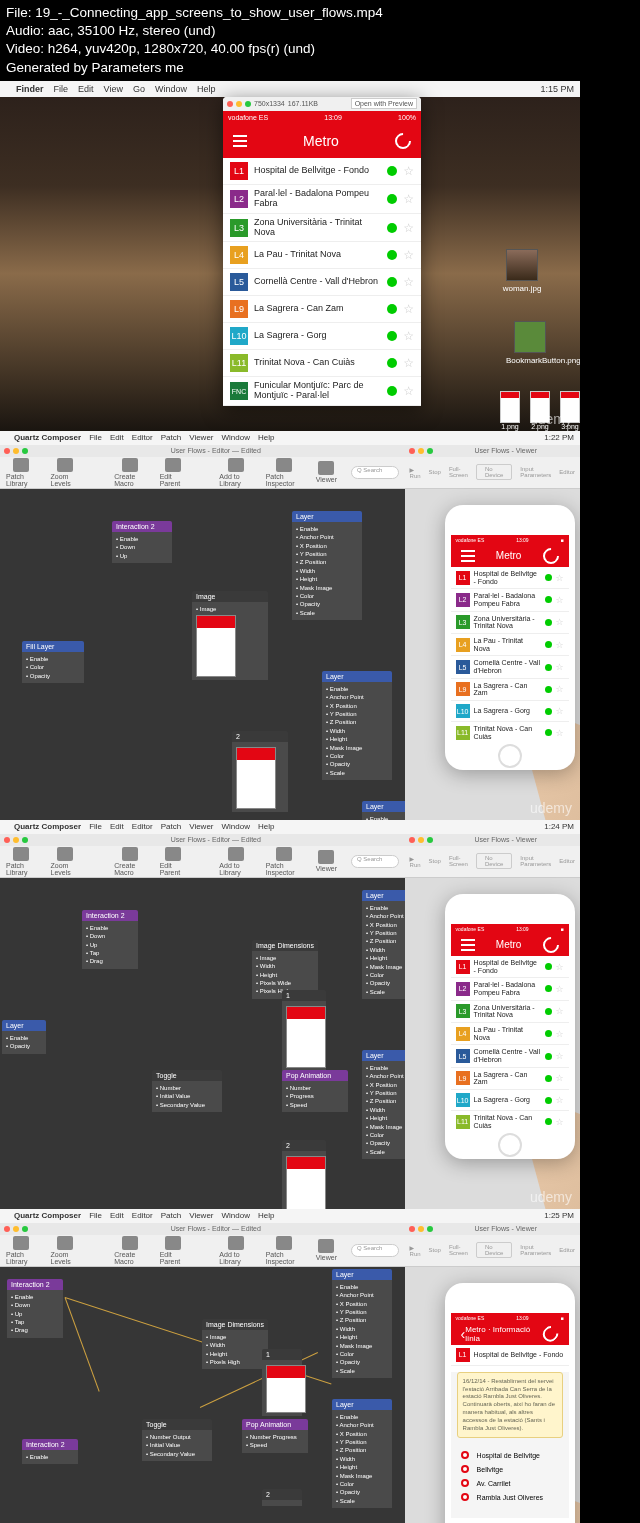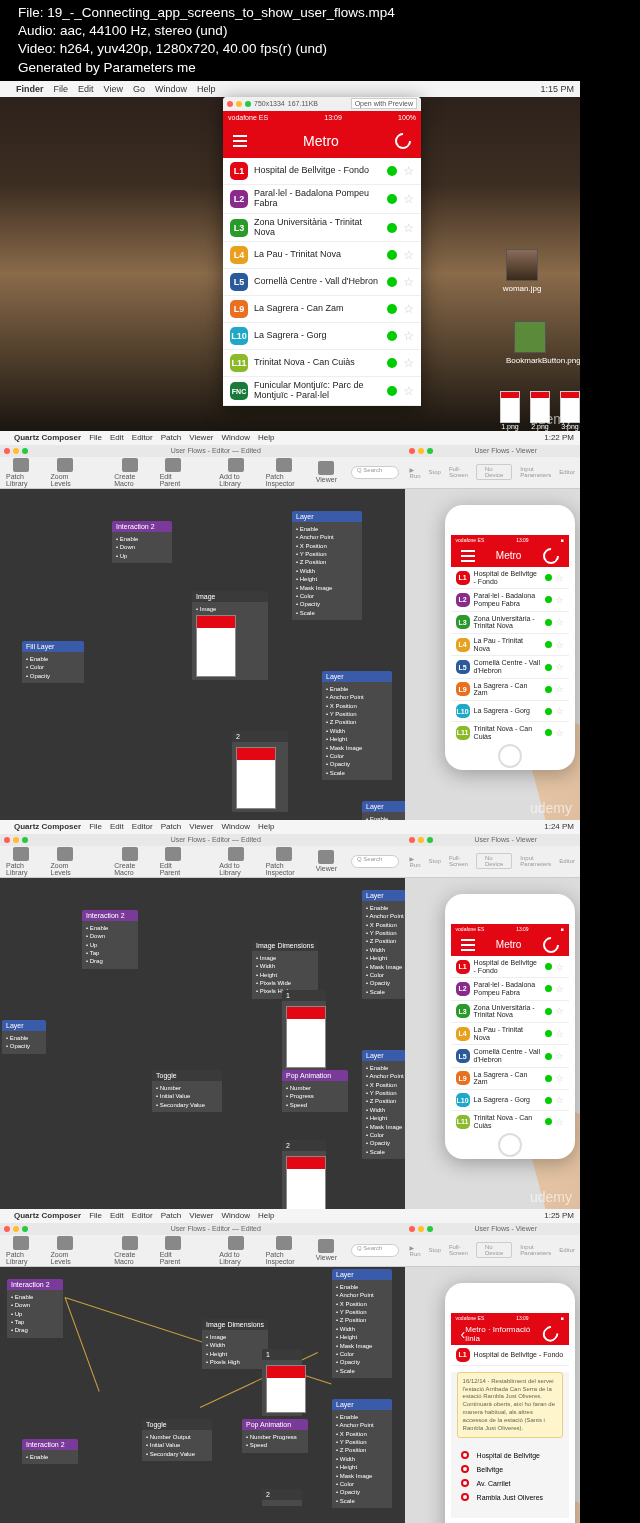--- a/index.html
+++ b/index.html
@@ -1,34 +1,34 @@
 <!DOCTYPE html>
 <html><head>
 <meta charset="utf-8">
 <style>
 *{box-sizing:border-box;margin:0;padding:0;font-family:Helvetica,Arial,sans-serif}
 body{width:640px;background:#000}
-.info{background:#000;color:#fff;padding:4px 18px;font-size:13.5px;line-height:1.35;font-family:Menlo,monospace}
+.info{background:#000;color:#fff;padding:4px 6px;font-size:13.5px;line-height:1.35;font-family:Menlo,monospace}
 .frame{position:relative;width:580px;overflow:hidden}
 .f1{height:350px;background:linear-gradient(180deg,#2a1f1a 0%,#3d2e22 30%,#8a6b4a 55%,#1a1510 100%)}
 .menubar{height:16px;background:#f5f5f5;display:flex;align-items:center;padding:0 6px;font-size:9px;color:#333;gap:10px}
 .menubar .right{margin-left:auto;display:flex;gap:6px;align-items:center}
 .preview-win{position:absolute;left:223px;top:16px;width:198px;background:#fff;border-radius:4px 4px 0 0;overflow:hidden;box-shadow:0 4px 20px rgba(0,0,0,0.5)}
 .preview-tb{height:14px;background:#f0f0f0;display:flex;align-items:center;padding:0 4px;font-size:7px;color:#555;gap:3px}
 .tldot{width:6px;height:6px;border-radius:50%}
 .td1{background:#ff5f56}.td2{background:#ffbd2e}.td3{background:#27c93f}
 .ios-status{background:#e30613;color:#fff;height:13px;display:flex;align-items:center;justify-content:space-between;padding:0 5px;font-size:7px}
 .ios-nav{background:#e30613;color:#fff;height:34px;display:flex;align-items:center;justify-content:space-between;padding:0 10px}
 .ios-title{font-size:14px;font-weight:500}
 .menu-btn{width:14px;height:12px;display:flex;flex-direction:column;justify-content:space-between}
 .menu-btn span{height:2px;background:#fff}
 .refresh{width:16px;height:16px;border:2px solid #fff;border-radius:50%;border-top-color:transparent;transform:rotate(45deg)}
 .metro-list{background:#fff}
 .metro-row{display:flex;align-items:center;padding:4px 7px;border-bottom:1px solid #eee;gap:6px}
-.line-badge{width:18px;height:18px;border-radius:5px;color:#fff;font-size:9px;font-weight:bold;display:flex;align-items:center;justify-content:center;flex-shrink:0}
+.line-badge{width:18px;height:18px;border-radius:0;color:#fff;font-size:9px;font-weight:normal;display:flex;align-items:center;justify-content:center;flex-shrink:0}
 .line-badge.fnc{background:#1a7a3a;font-size:7px}
 .metro-text{flex:1;font-size:9px;line-height:1.1;color:#222}
 .dot{width:10px;height:10px;border-radius:50%;background:#0c0;flex-shrink:0}
 .star{color:#ccc;font-size:12px;flex-shrink:0}
 .desk-icon{position:absolute;text-align:center;color:#fff;font-size:8px;width:48px}
 .desk-icon .thumb{width:32px;height:32px;background:#333;margin:0 auto 3px;border:1px solid #555}
 .thumb.photo{background:linear-gradient(#8a6b5a,#3a2a1a)}
 .mini-thumbs{position:absolute;left:500px;top:310px;display:flex;gap:10px}
 .mini-th{width:20px;height:32px;background:#fff;border:1px solid #ccc;position:relative}
 .mini-th::before{content:"";position:absolute;top:0;left:0;right:0;height:6px;background:#e30613}
@@ -72,21 +72,21 @@
 .detail-banner{background:#fff5cc;border:1px solid #e8d080;margin:6px;padding:5px;font-size:6px;color:#665;border-radius:3px;line-height:1.3}
 .timeline{padding:4px 10px}
 .tl-item{display:flex;align-items:center;gap:8px;padding:3px 0;font-size:7px}
 .tl-dot{width:8px;height:8px;border:2px solid #e30613;border-radius:50%;background:#fff}
 </style>
 </head>
 <body>
 
 <div class="info">
 <div>File: 19_-_Connecting_app_screens_to_show_user_flows.mp4</div>
-<div>Audio: aac, 44100 Hz, stereo (und)</div>
+<div>Audio: aac, 35100 Hz, stereo (und)</div>
 <div>Video: h264, yuv420p, 1280x720, 40.00 fps(r) (und)</div>
 <div>Generated by Parameters me</div>
 </div>
 
 <div class="frame f1">
 <div class="menubar">
 <span></span>
 <b>Finder</b>
 <span>File</span>
 <span>Edit</span>

